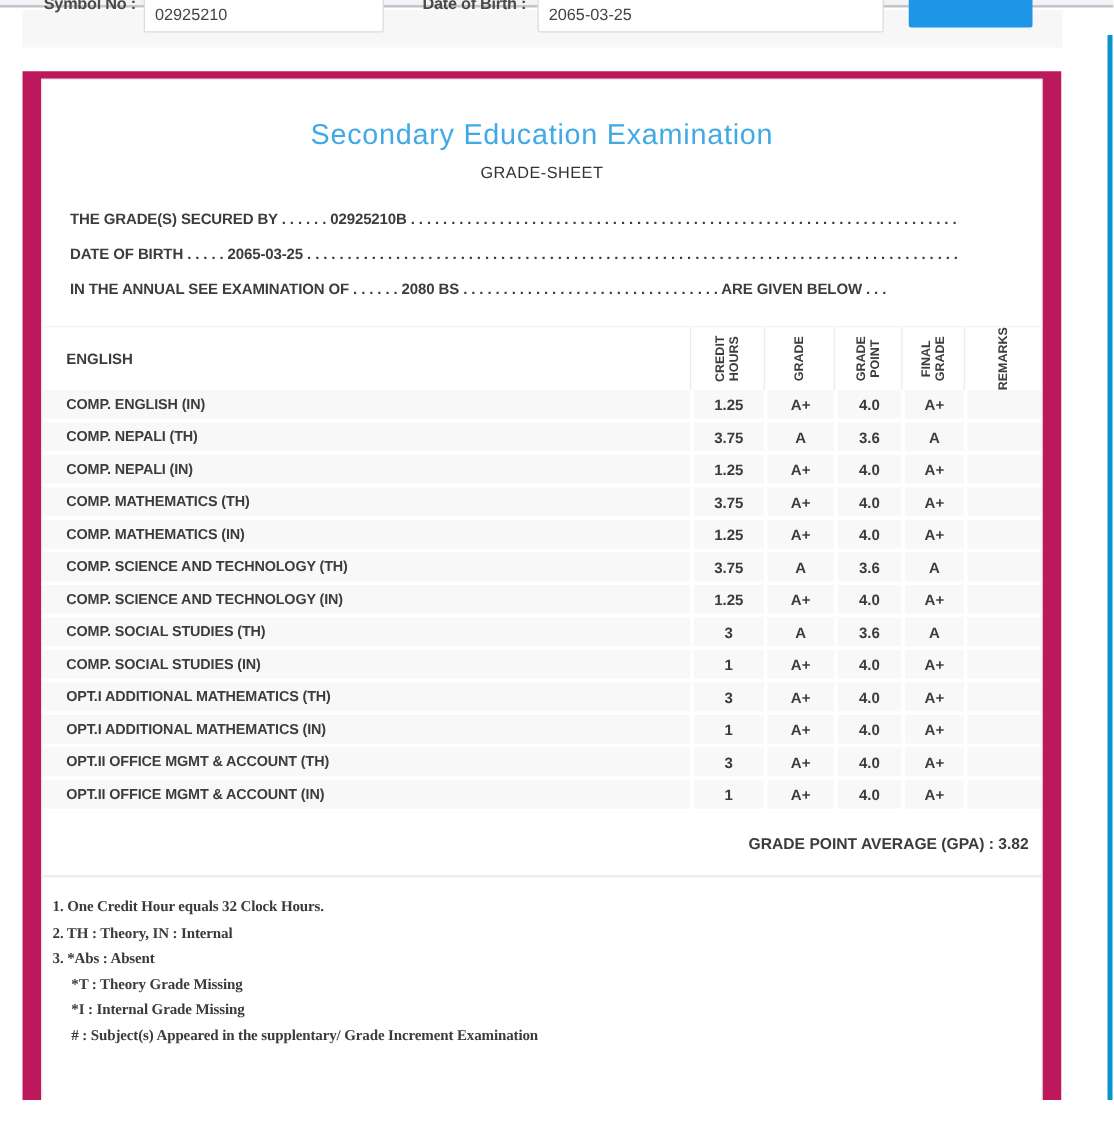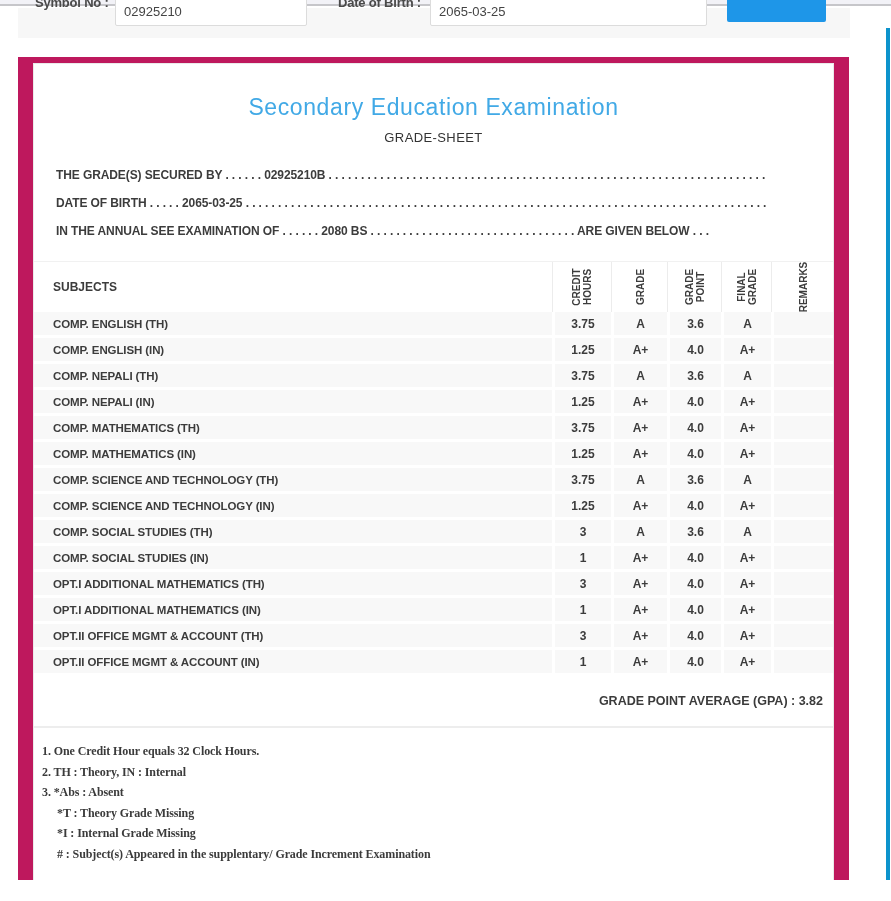--- a/index.html
+++ b/index.html
@@ -158,47 +158,39 @@
         <colgroup>
           <col style="width:518px">
             <col style="width:59px">
             <col style="width:56px">
           <col style="width:54px">
             <col style="width:50px">
             <col>
         </colgroup>
         <thead>
           <tr>
-            <th class="subjects-th">SUBJECTS</th>
+            <th class="subjects-th">ENGLISH</th>
             <th>
                 <div class="rot">CREDIT HOURS</div>
               </th>
             <th>
                 <div class="rot">GRADE</div>
               </th>
             <th>
                 <div class="rot">GRADE POINT</div>
               </th>
             <th>
                 <div class="rot">FINAL GRADE</div>
               </th>
             <th>
                 <div class="rot" style="width:60px">REMARKS</div>
               </th>
           </tr>
         </thead>
         <tbody>
-            <tr>
-              <td>COMP. ENGLISH (TH)</td>
-              <td>3.75</td>
-              <td>A</td>
-              <td>3.6</td>
-              <td>A</td>
-              <td></td>
-            </tr>
             <tr>
               <td>COMP. ENGLISH (IN)</td>
               <td>1.25</td>
               <td>A+</td>
               <td>4.0</td>
               <td>A+</td>
               <td></td>
             </tr>
             <tr>
               <td>COMP. NEPALI (TH)</td>

